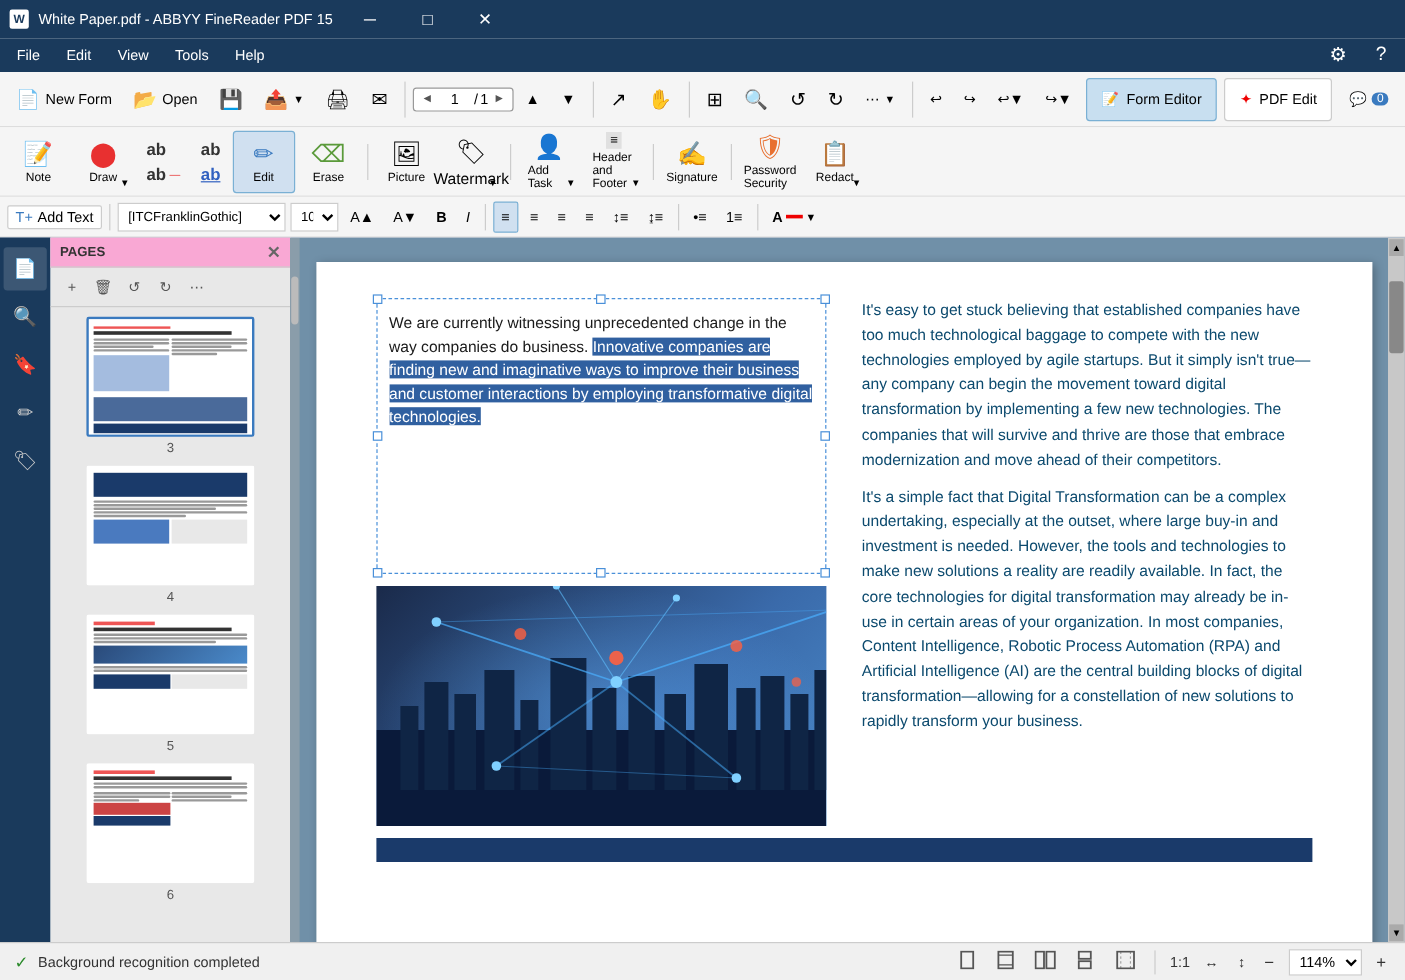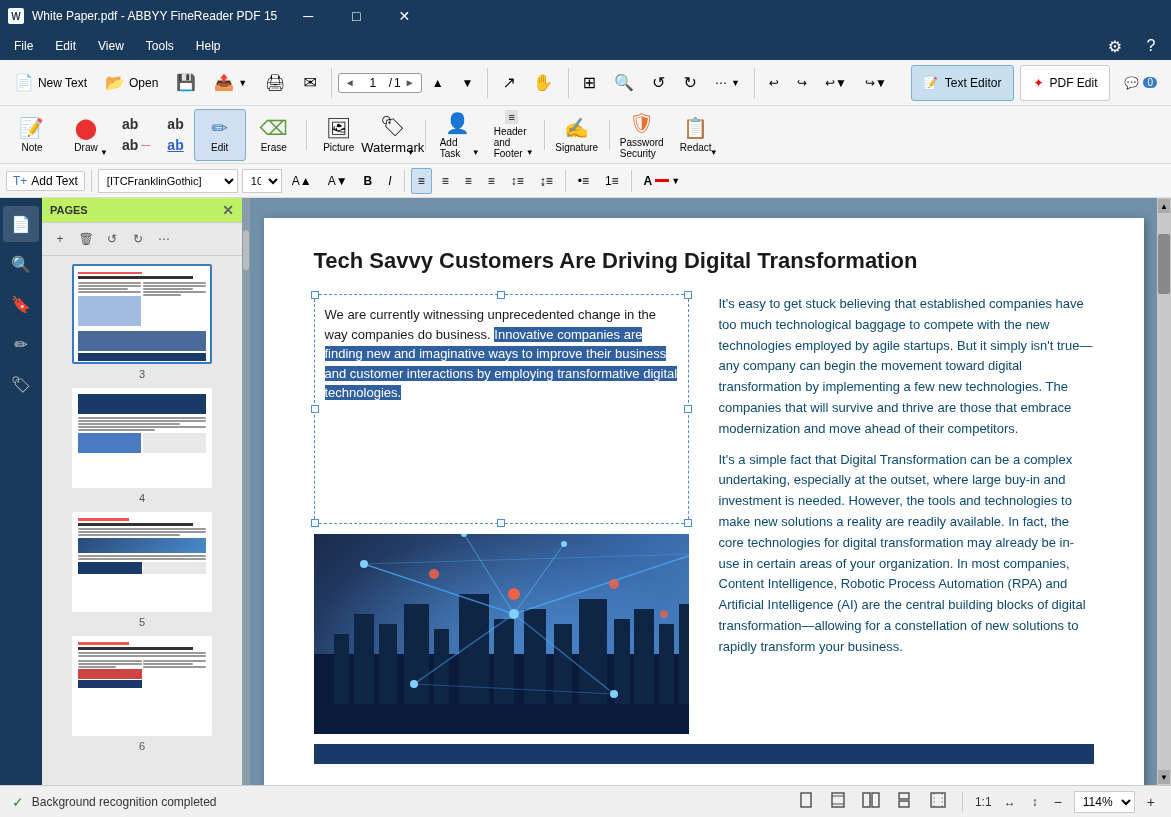--- a/index.html
+++ b/index.html
@@ -199,21 +199,21 @@
       width: 200px;
       background: #e8e8e8;
       display: flex;
       flex-direction: column;
     }
     #pages-header {
       display: flex;
       align-items: center;
       justify-content: space-between;
       padding: 4px 8px;
-      background: #bef264;
+      background: #f9a8d4;
       border-bottom: 1px solid #ccc;
       font-size: 11px;
       font-weight: bold;
       color: #333;
     }
     #pages-close { cursor: pointer; font-size: 14px; color: #666; }
     #pages-toolbar {
       display: flex;
       align-items: center;
       padding: 4px 6px;
@@ -428,21 +428,21 @@
   <div class="menu-item">Help</div>
   <div id="menubar-right">
     <div class="menu-icon-btn">⚙</div>
     <div class="menu-icon-btn">?</div>
   </div>
 </div>
 
 <div id="toolbar1">
   <div class="tb-btn">
     <span class="tb-btn-icon">📄</span>
-    <span>New Text</span>
+    <span>New Form</span>
   </div>
   <div class="tb-btn">
     <span class="tb-btn-icon">📂</span>
     <span>Open</span>
   </div>
   <div class="tb-btn">
     <span class="tb-btn-icon">💾</span>
   </div>
   <div class="tb-btn">
     <span class="tb-btn-icon">📤</span>
@@ -502,21 +502,21 @@
   </div>
   <div class="tb-btn">
     <span>↩▼</span>
   </div>
   <div class="tb-btn">
     <span>↪▼</span>
   </div>
   <div style="margin-left:auto; display:flex; align-items:center; gap:6px;">
     <div class="toolbar-right-btn active">
       <span>📝</span>
-      <span>Text Editor</span>
+      <span>Form Editor</span>
     </div>
     <div class="toolbar-right-btn">
       <span style="color:#e00;">✦</span>
       <span>PDF Edit</span>
     </div>
     <div class="tb-btn">
       <span>💬</span>
       <span style="background:#3a7abf;color:white;border-radius:8px;padding:0 4px;font-size:10px;">0</span>
     </div>
   </div>
@@ -812,21 +812,20 @@
   <div id="doc-area">
 
     <div style="position:absolute; left:0; top:0; width:8px; height:100%; background:#8a9daa; z-index:1; display:flex; flex-direction:column; justify-content:flex-start; align-items:center; padding:2px 0;">
       <div style="width:6px; height:40px; background:#bbb; border-radius:3px; margin-top:30px;"></div>
     </div>
 
     <div id="doc-scroll" style="margin-left:8px; margin-right:14px;">
       <div class="doc-page">
 
 
-        <div class="doc-heading">Tech Savvy Customers Are Driving Digital Transformation</div>
 
         <div class="doc-columns">
 
           <div class="doc-col-left">
 
             <div class="text-box" style="min-height:230px;">
               <div class="text-box-handle tl"></div>
               <div class="text-box-handle tr"></div>
               <div class="text-box-handle tm"></div>
               <div class="text-box-handle ml"></div>

